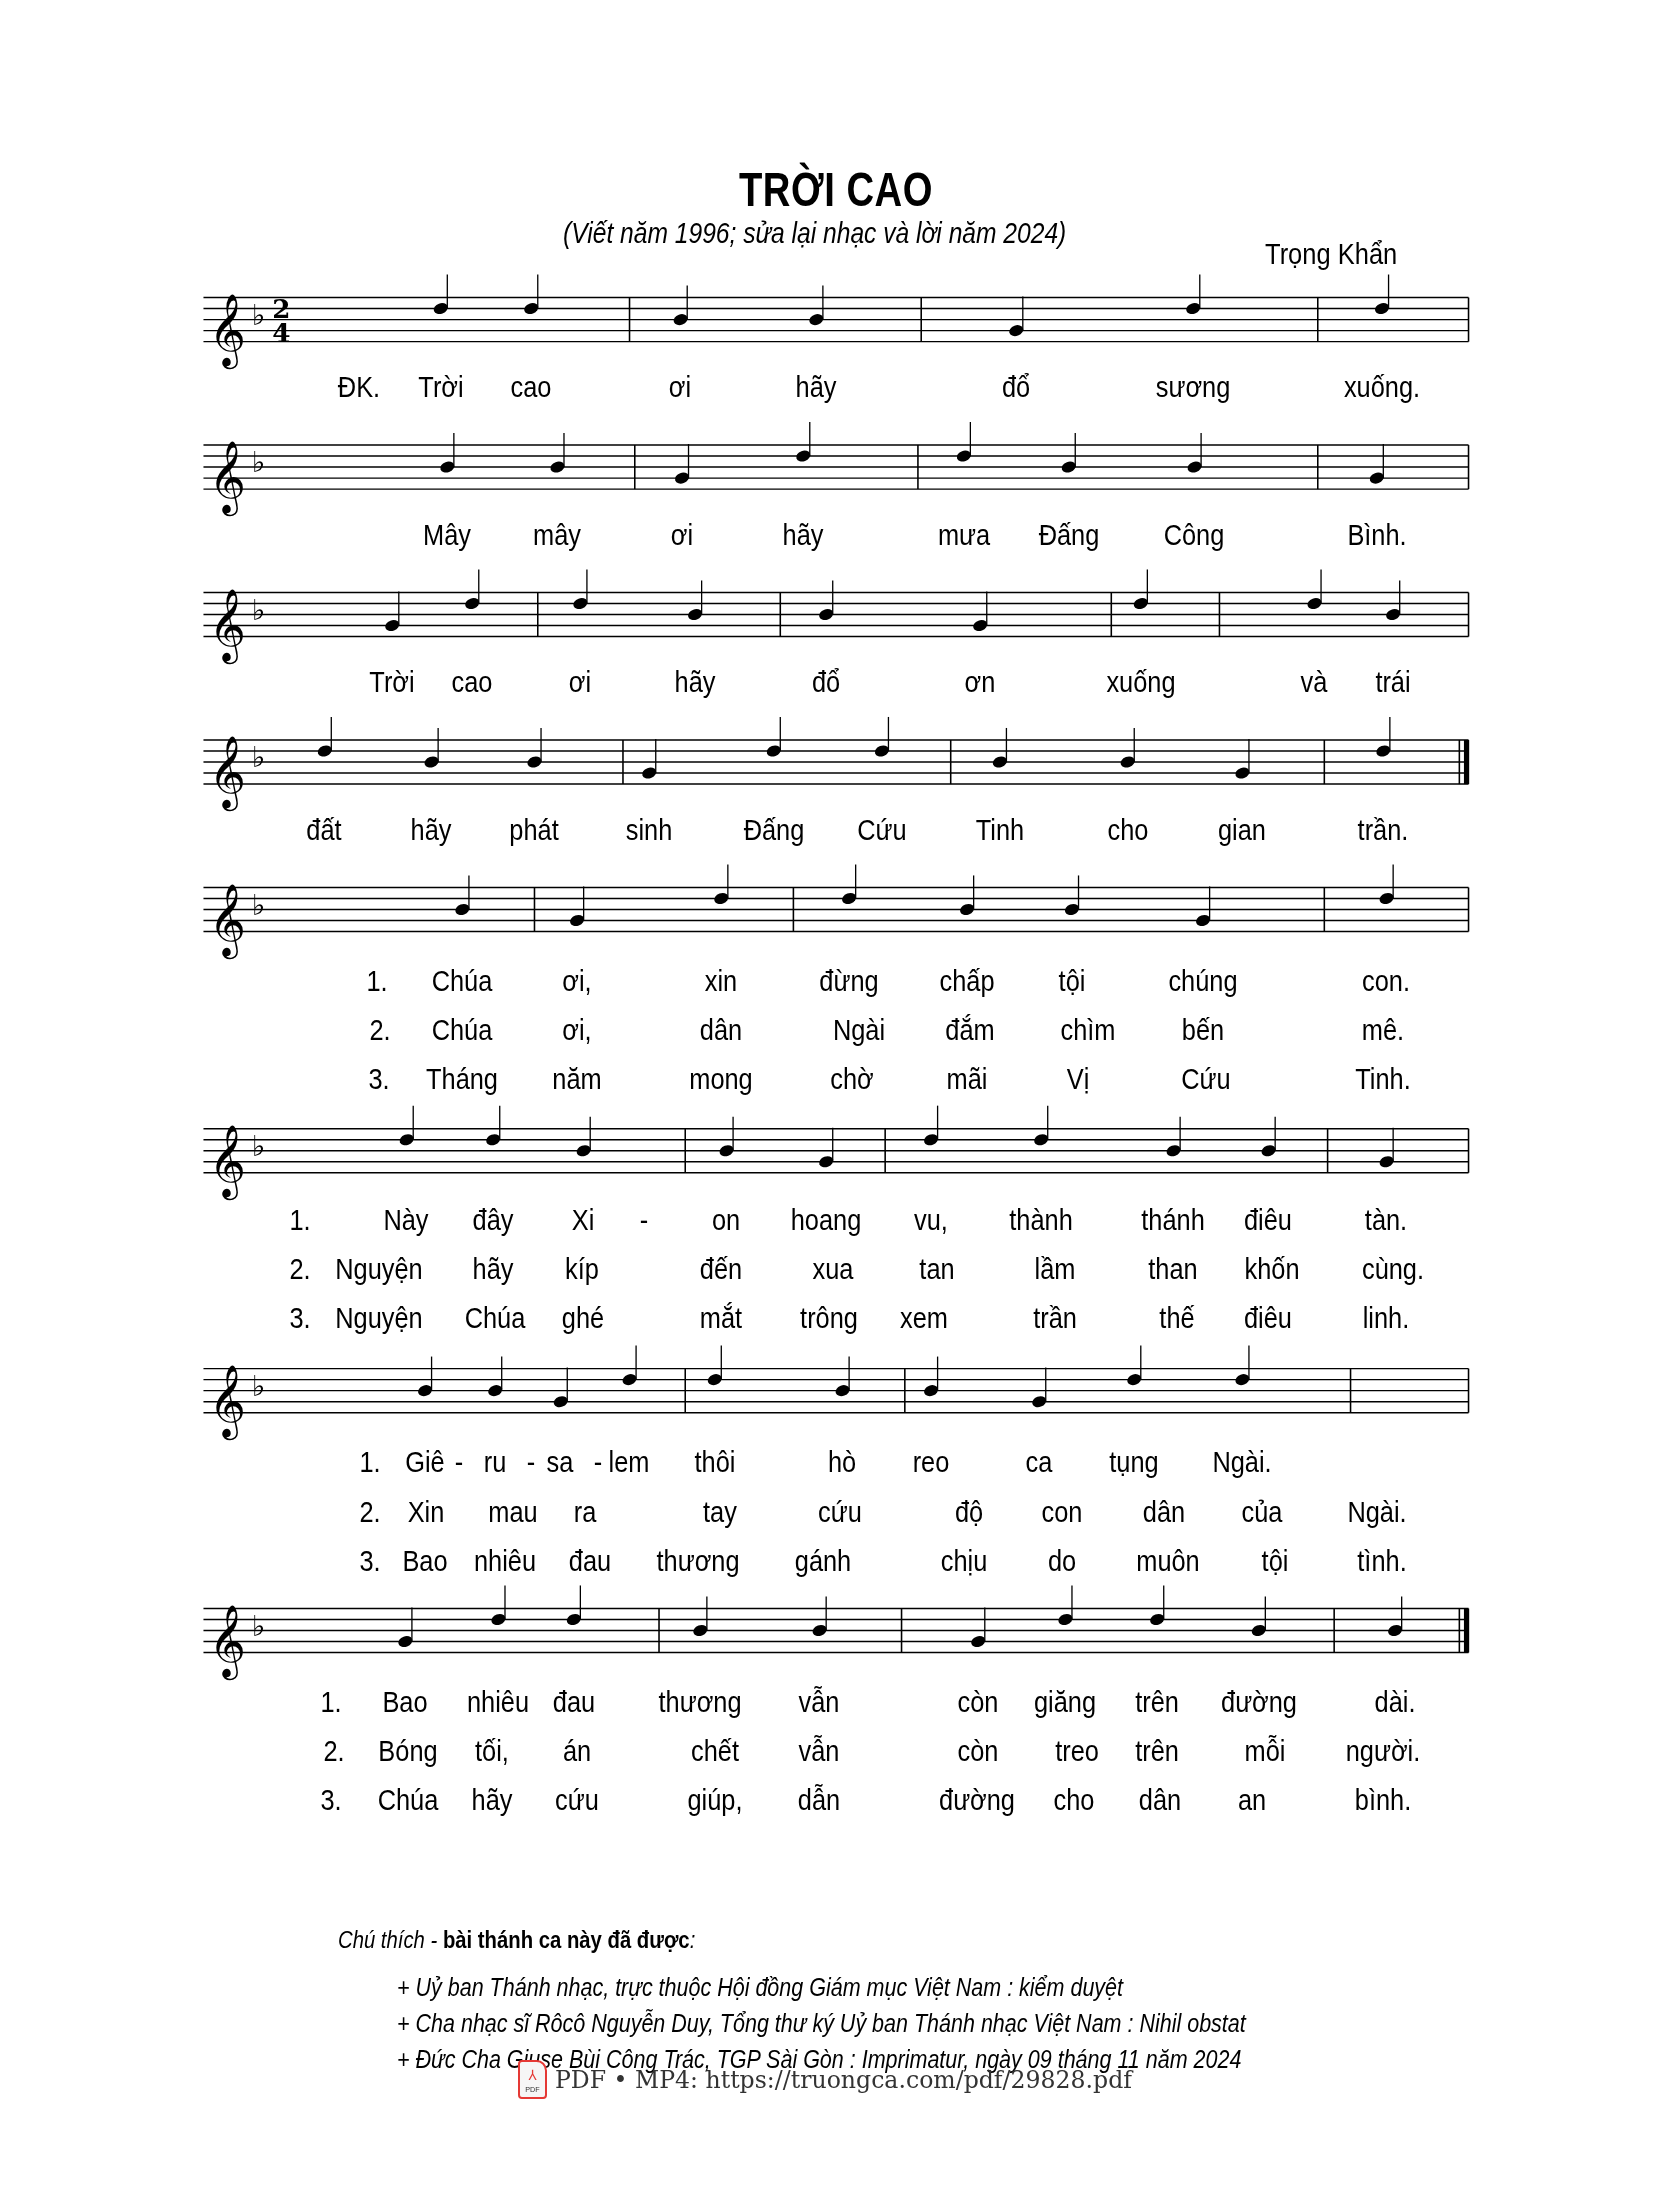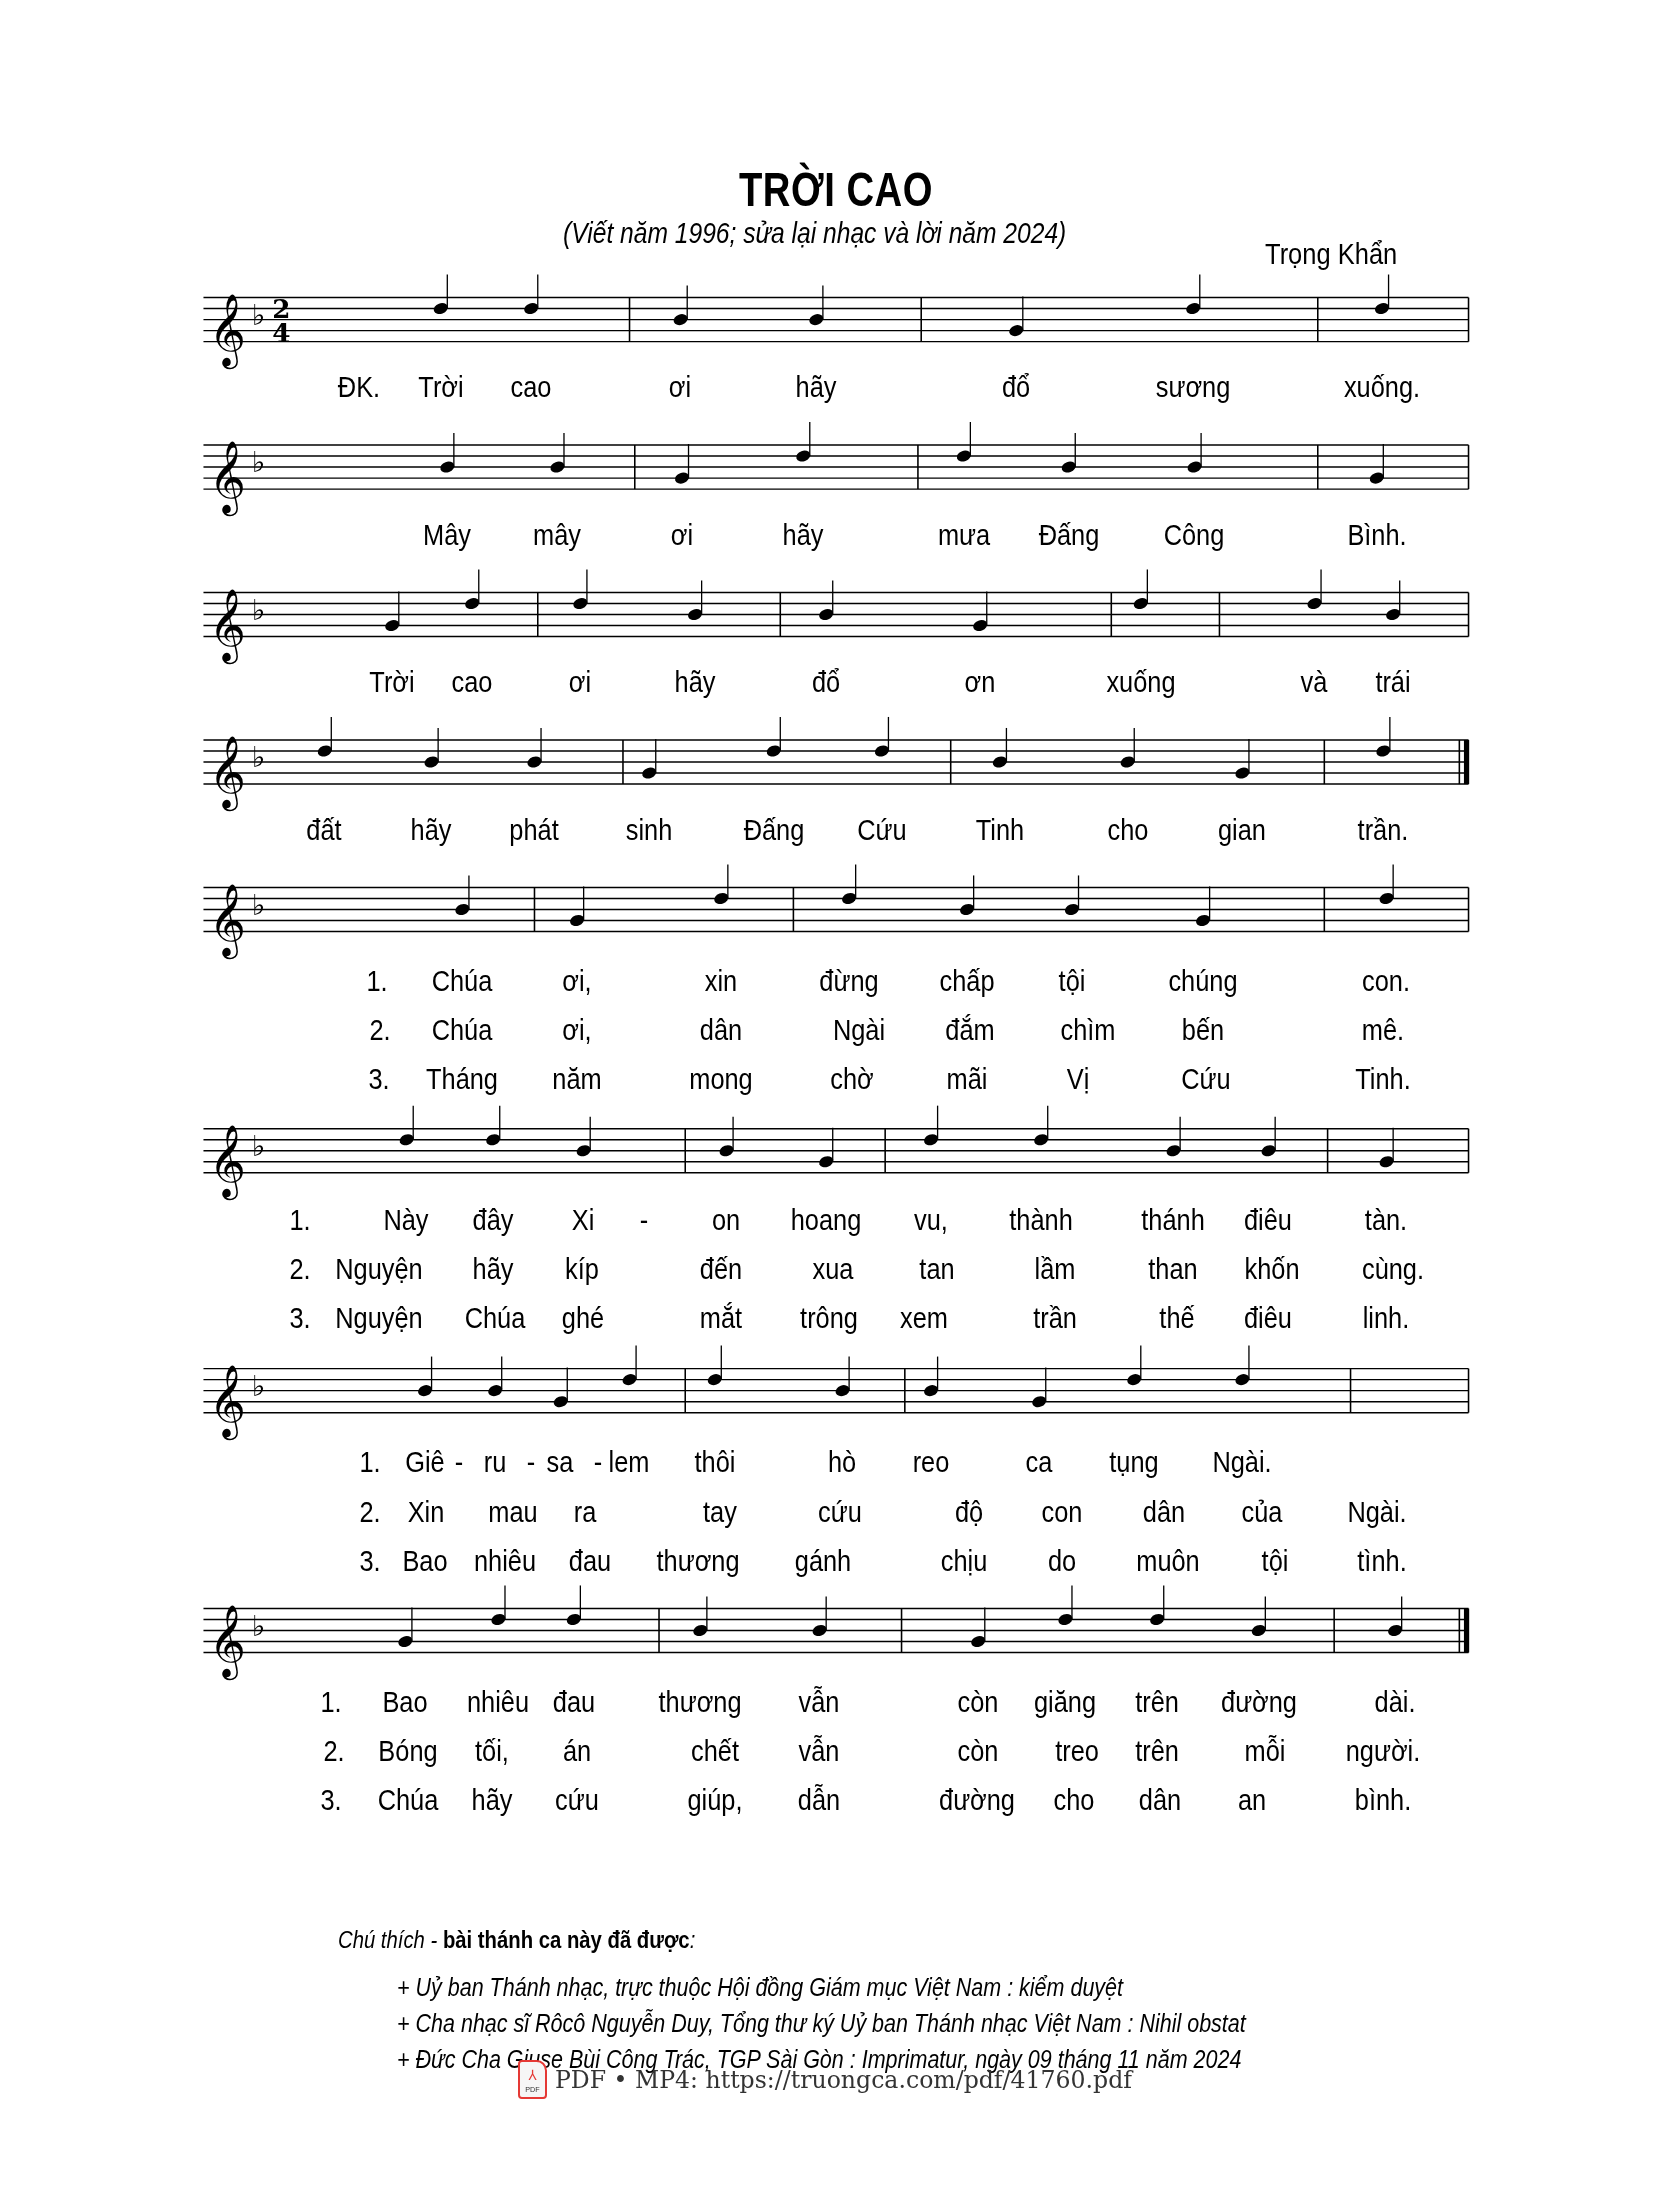--- a/index.html
+++ b/index.html
@@ -452,15 +452,15 @@
 <div class="abs notes"><span>Chú thích - </span><b>bài thánh ca này đã được</b><span>:</span></div>
 <div class="note-line" style="left:397px;top:1973px;">+ Uỷ ban Thánh nhạc, trực thuộc Hội đồng Giám mục Việt Nam : kiểm duyệt</div>
 <div class="note-line" style="left:397px;top:2009px;">+ Cha nhạc sĩ Rôcô Nguyễn Duy, Tổng thư ký Uỷ ban Thánh nhạc Việt Nam : Nihil obstat</div>
 <div class="note-line" style="left:397px;top:2045px;">+ Đức Cha Giuse Bùi Công Trác, TGP Sài Gòn : Imprimatur, ngày 09 tháng 11 năm 2024</div>
 
 <div id="footer" class="abs" style="top:2060px;">
   <div class="pdf-icon">
     <span class="glyph">⅄</span>
     <span class="lbl">PDF</span>
   </div>
-  <span class="txt">PDF • MP4: https://truongca.com/pdf/41760.pdf</span>
+  <span class="txt">PDF • MP4: https://truongca.com/pdf/29828.pdf</span>
 </div>
 
 
 </body></html>

